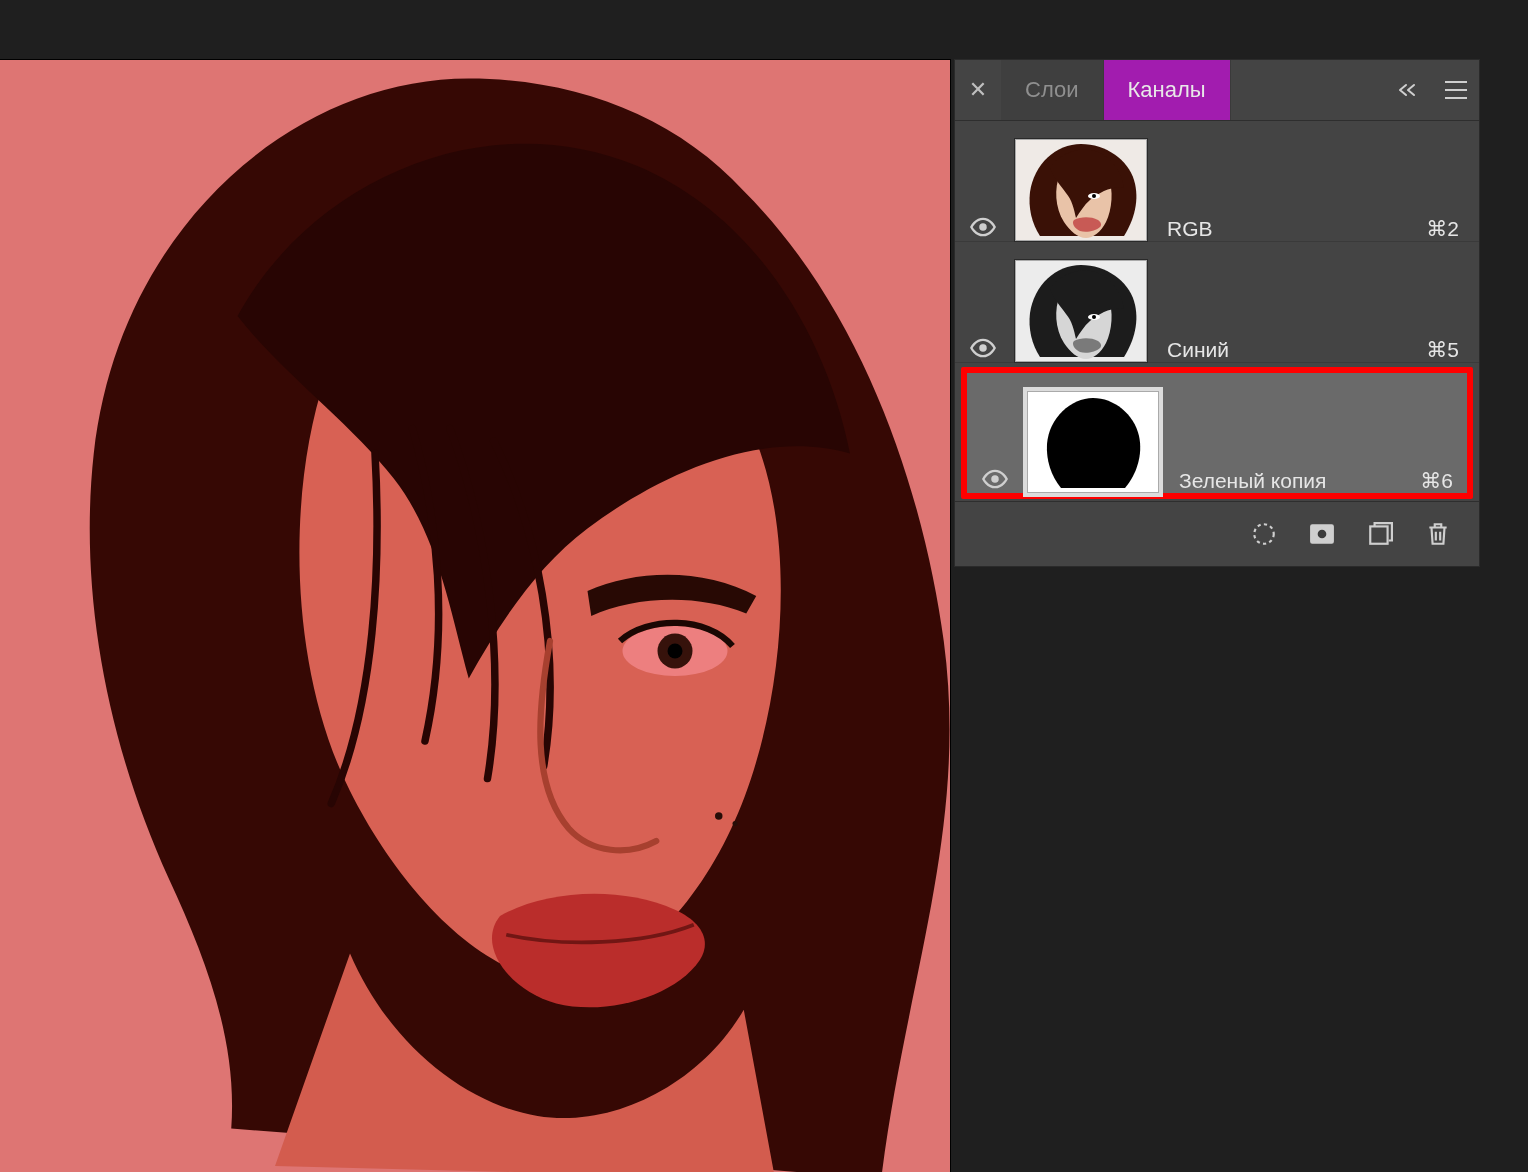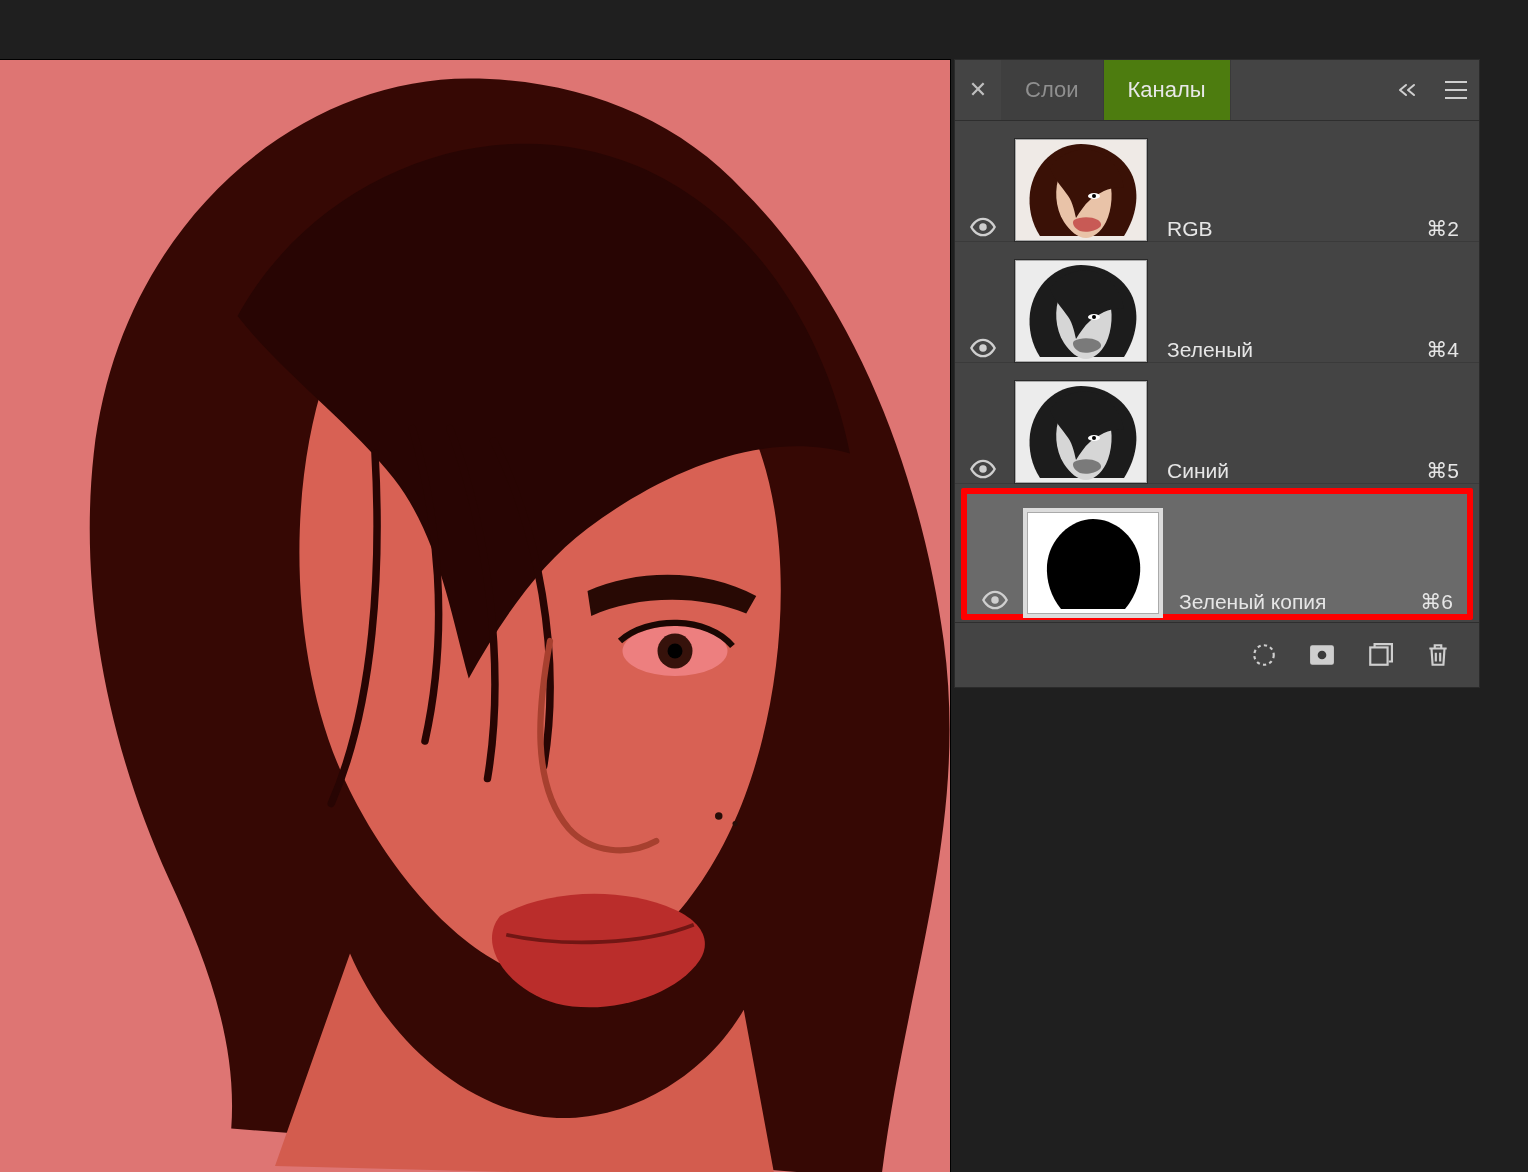--- a/index.html
+++ b/index.html
@@ -6,21 +6,21 @@
   .stage{position:relative;width:1528px;height:1172px;background:#1f1f1f}
   .canvas-holder{position:absolute;left:0;top:60px;width:950px;height:1112px;background:#1f1f1f;display:flex;align-items:flex-start;justify-content:flex-start}
   .canvas{position:relative;width:950px;height:1112px;overflow:hidden;box-shadow:0 0 0 1px #000}
   .canvas svg{display:block}
   .panel{position:absolute;left:955px;top:60px;width:524px;background:#444;box-shadow:0 0 0 1px #2a2a2a}
   .panel-head{height:60px;background:#444;display:flex;align-items:stretch;border-bottom:1px solid #2e2e2e}
   .close-x{width:46px;display:flex;align-items:center;justify-content:center;color:#bfbfbf;font-size:22px}
   .tabs{display:flex;align-items:stretch}
   .tab{display:flex;align-items:center;padding:0 24px;color:#cfcfcf;font-size:22px;font-weight:500;border-right:1px solid #3a3a3a;cursor:pointer}
   .tab.inactive{color:#8f8f8f;background:#3f3f3f}
-  .tab.active{background:#4d7c0f;color:#e8e8e8}
+  .tab.active{background:#a21caf;color:#e8e8e8}
   .spacer{flex:1}
   .collapse{width:52px;display:flex;align-items:center;justify-content:center;color:#cfcfcf;font-size:18px}
   .menu{width:46px;display:flex;align-items:center;justify-content:center;color:#cfcfcf}
   .menu-lines{width:22px;height:14px;border-top:2px solid #cfcfcf;border-bottom:2px solid #cfcfcf;position:relative}
   .menu-lines:before{content:"";position:absolute;left:0;right:0;top:50%;border-top:2px solid #cfcfcf;transform:translateY(-1px)}
   .rows{background:#444}
   .row{display:flex;align-items:flex-end;height:120px;padding:0 12px 0 0;border-bottom:1px solid #3a3a3a;cursor:pointer}
   .row.sel{background:#6a6a6a}
   .highlight{border:6px solid #f00;margin:4px 6px 2px 6px;border-radius:2px}
   .highlight .row{border-bottom:none;padding-right:6px}
@@ -127,41 +127,20 @@
             <svg viewBox="0 0 130 100" width="130" height="100">
     <rect width="130" height="100" fill="#ececec"></rect>
     <path fill="#1c1c1c" d="M65 4C40 4 18 24 14 52c-2 16 2 32 10 44h84c10-16 16-36 10-56C112 20 90 4 65 4z"></path>
     <path fill="#d6d6d6" d="M44 34c-6 14-5 34 4 48 6 9 14 16 22 16 7 0 15-6 20-16 6-12 8-32 2-46-5-12-17-22-28-22-9 0-17 8-20 20z"></path>
     <path fill="#1c1c1c" d="M34 28c10-16 34-24 52-14 12 7 20 20 22 34-12-2-24 4-34 12-6 5-10 12-14 18-2-9-4-18-10-25-5-7-12-15-16-25z"></path>
     <ellipse cx="78" cy="56" rx="6" ry="3" fill="#fff"></ellipse>
               <circle cx="78" cy="56" r="2" fill="#000"></circle>
     <path fill="#7a7a7a" d="M58 80c6-3 16-4 24 0 3 2 4 5 2 7-4 4-14 6-20 4-5-2-9-8-6-11z"></path>
   </svg>
           </div>
-    <div class="label">Зеленый</div>
-    <div class="shortcut">⌘4</div>
-        </div>
-        <div class="row">
-    <div class="eye">
-            <svg viewBox="0 0 24 24" style="opacity:1">
-              <path d="M2 12s3.5-7 10-7 10 7 10 7-3.5 7-10 7S2 12 2 12z" fill="none" stroke="#cfcfcf" stroke-width="2"></path>
-              <circle cx="12" cy="12" r="3.2" fill="#cfcfcf"></circle>
-            </svg>
-          </div>
-    <div class="thumb ">
-            <svg viewBox="0 0 130 100" width="130" height="100">
-    <rect width="130" height="100" fill="#ececec"></rect>
-    <path fill="#1c1c1c" d="M65 4C40 4 18 24 14 52c-2 16 2 32 10 44h84c10-16 16-36 10-56C112 20 90 4 65 4z"></path>
-    <path fill="#d6d6d6" d="M44 34c-6 14-5 34 4 48 6 9 14 16 22 16 7 0 15-6 20-16 6-12 8-32 2-46-5-12-17-22-28-22-9 0-17 8-20 20z"></path>
-    <path fill="#1c1c1c" d="M34 28c10-16 34-24 52-14 12 7 20 20 22 34-12-2-24 4-34 12-6 5-10 12-14 18-2-9-4-18-10-25-5-7-12-15-16-25z"></path>
-    <ellipse cx="78" cy="56" rx="6" ry="3" fill="#fff"></ellipse>
-              <circle cx="78" cy="56" r="2" fill="#000"></circle>
-    <path fill="#7a7a7a" d="M58 80c6-3 16-4 24 0 3 2 4 5 2 7-4 4-14 6-20 4-5-2-9-8-6-11z"></path>
-  </svg>
-          </div>
     <div class="label">Синий</div>
     <div class="shortcut">⌘5</div>
         </div>
         <div class="highlight">
           <div class="row sel">
     <div class="eye">
               <svg viewBox="0 0 24 24" style="opacity:1">
                 <path d="M2 12s3.5-7 10-7 10 7 10 7-3.5 7-10 7S2 12 2 12z" fill="none" stroke="#cfcfcf" stroke-width="2"></path>
                 <circle cx="12" cy="12" r="3.2" fill="#cfcfcf"></circle>
               </svg>

